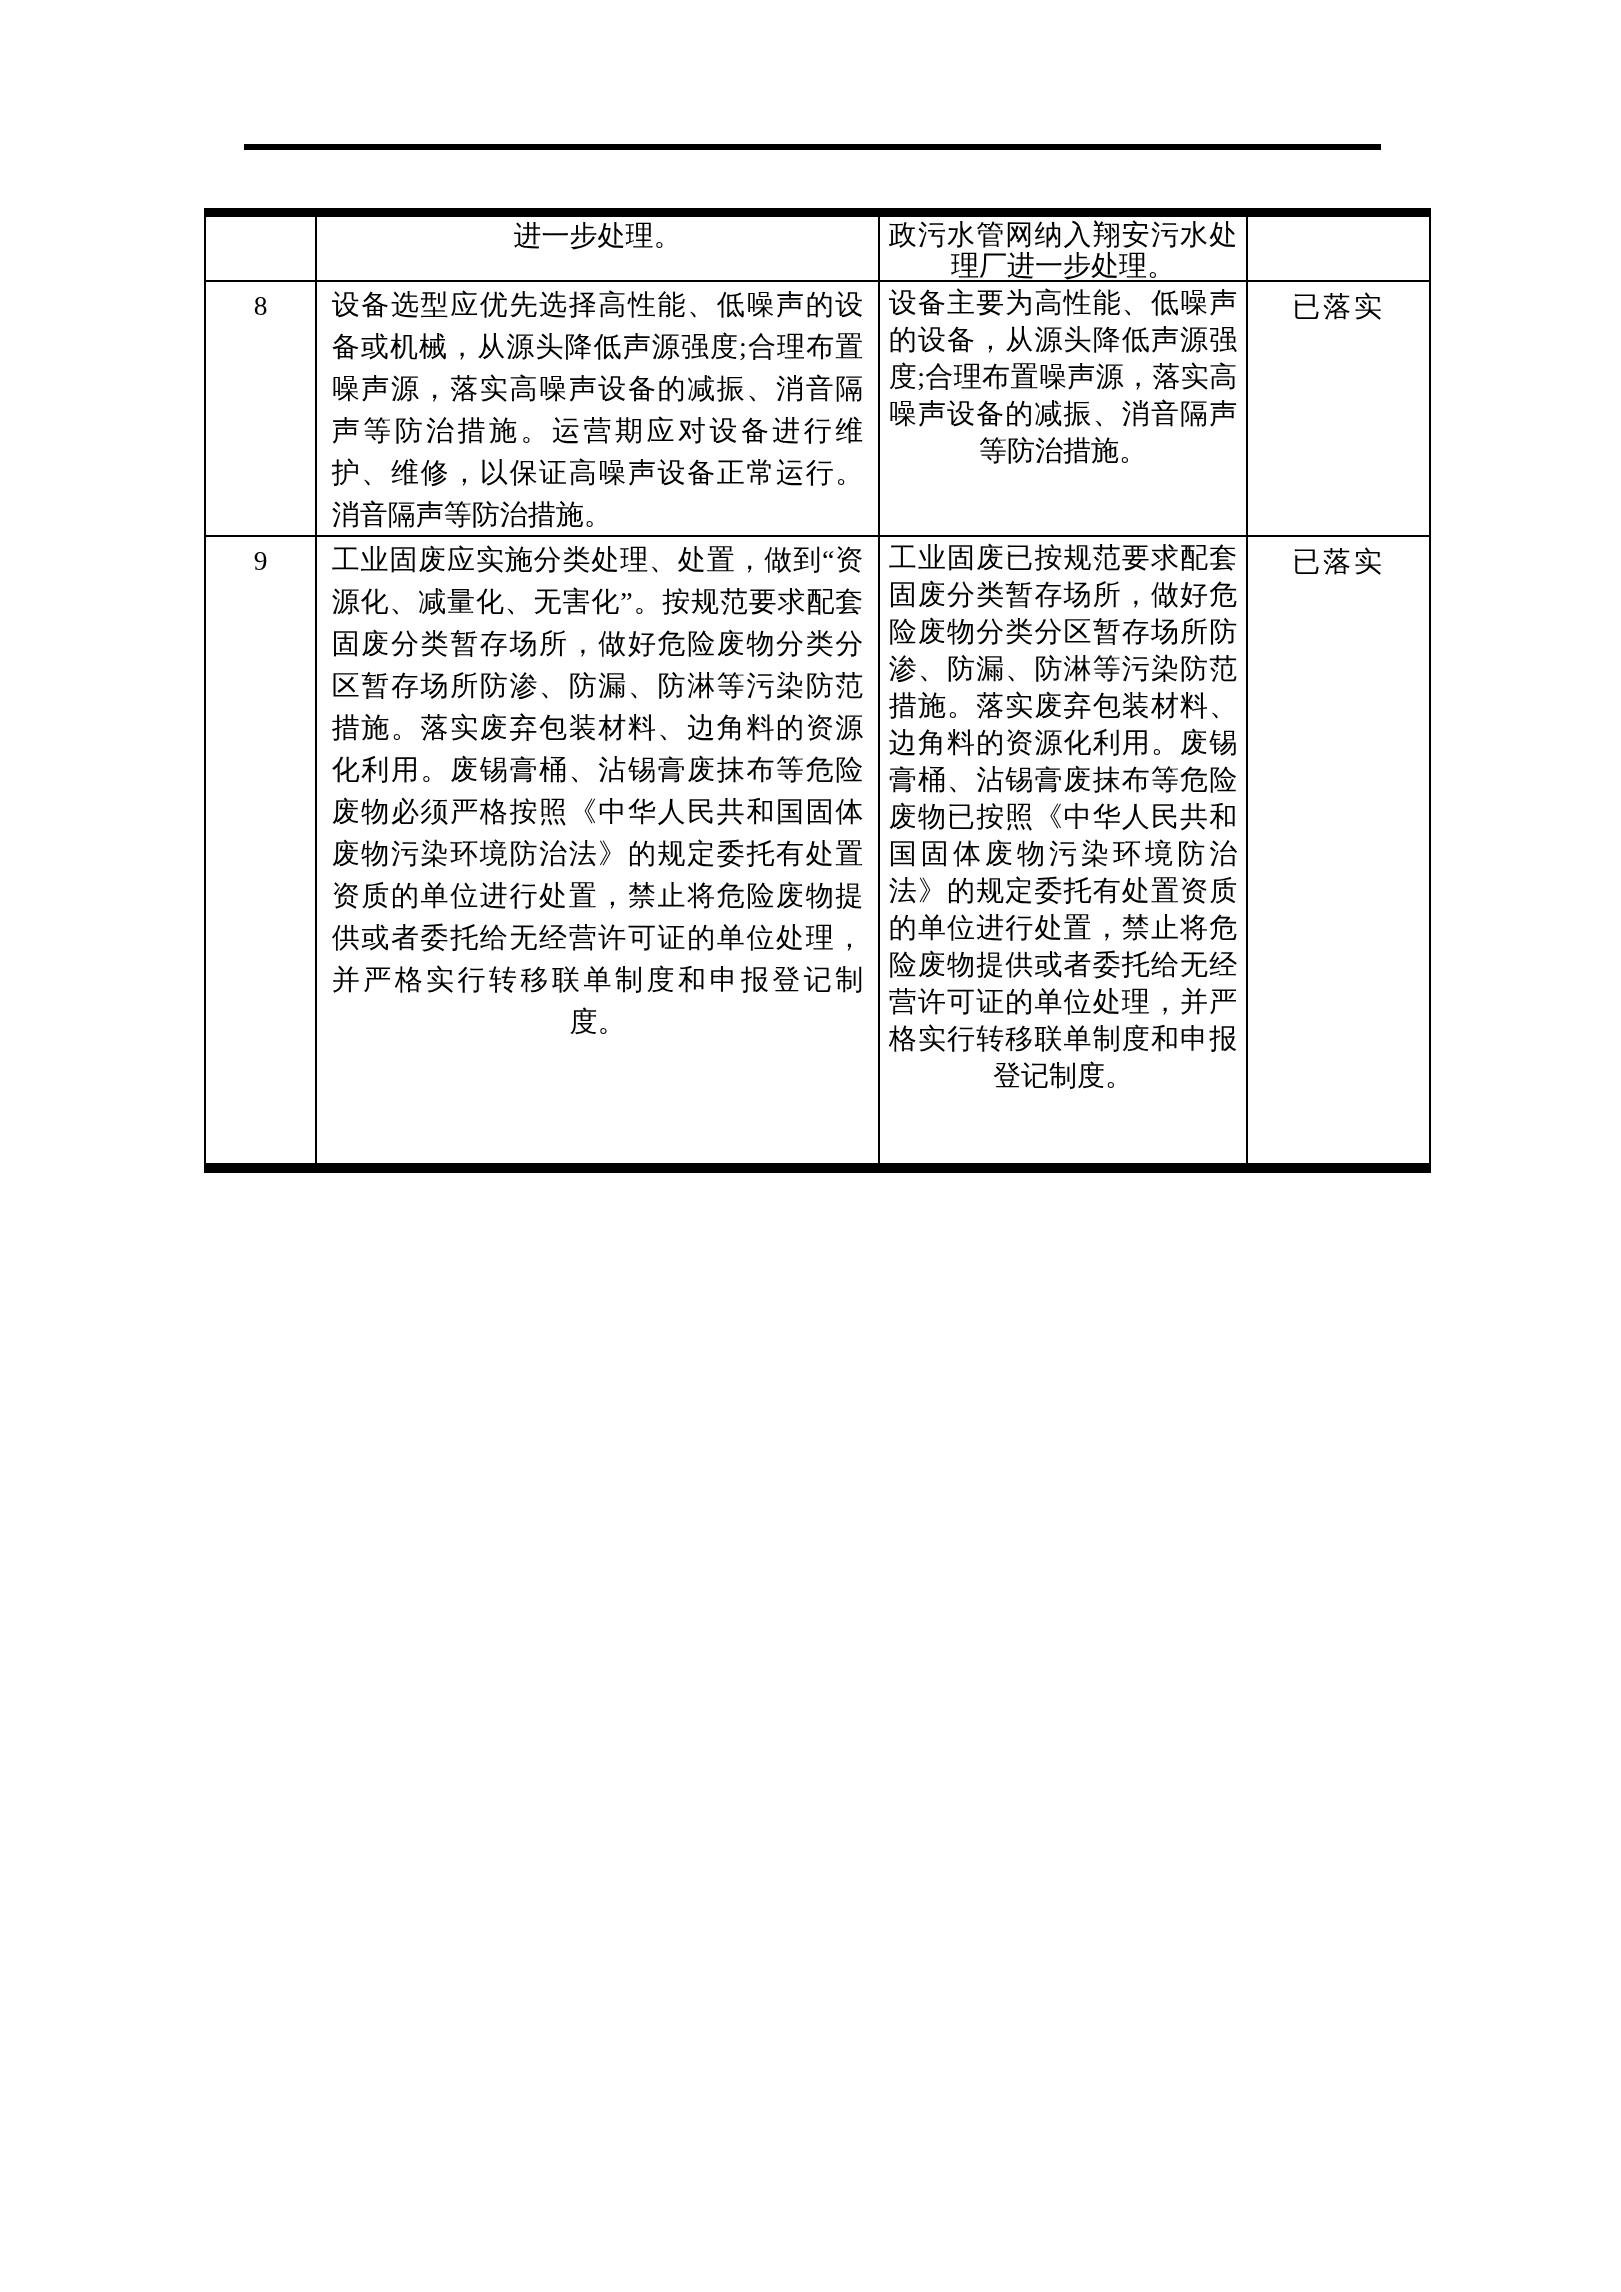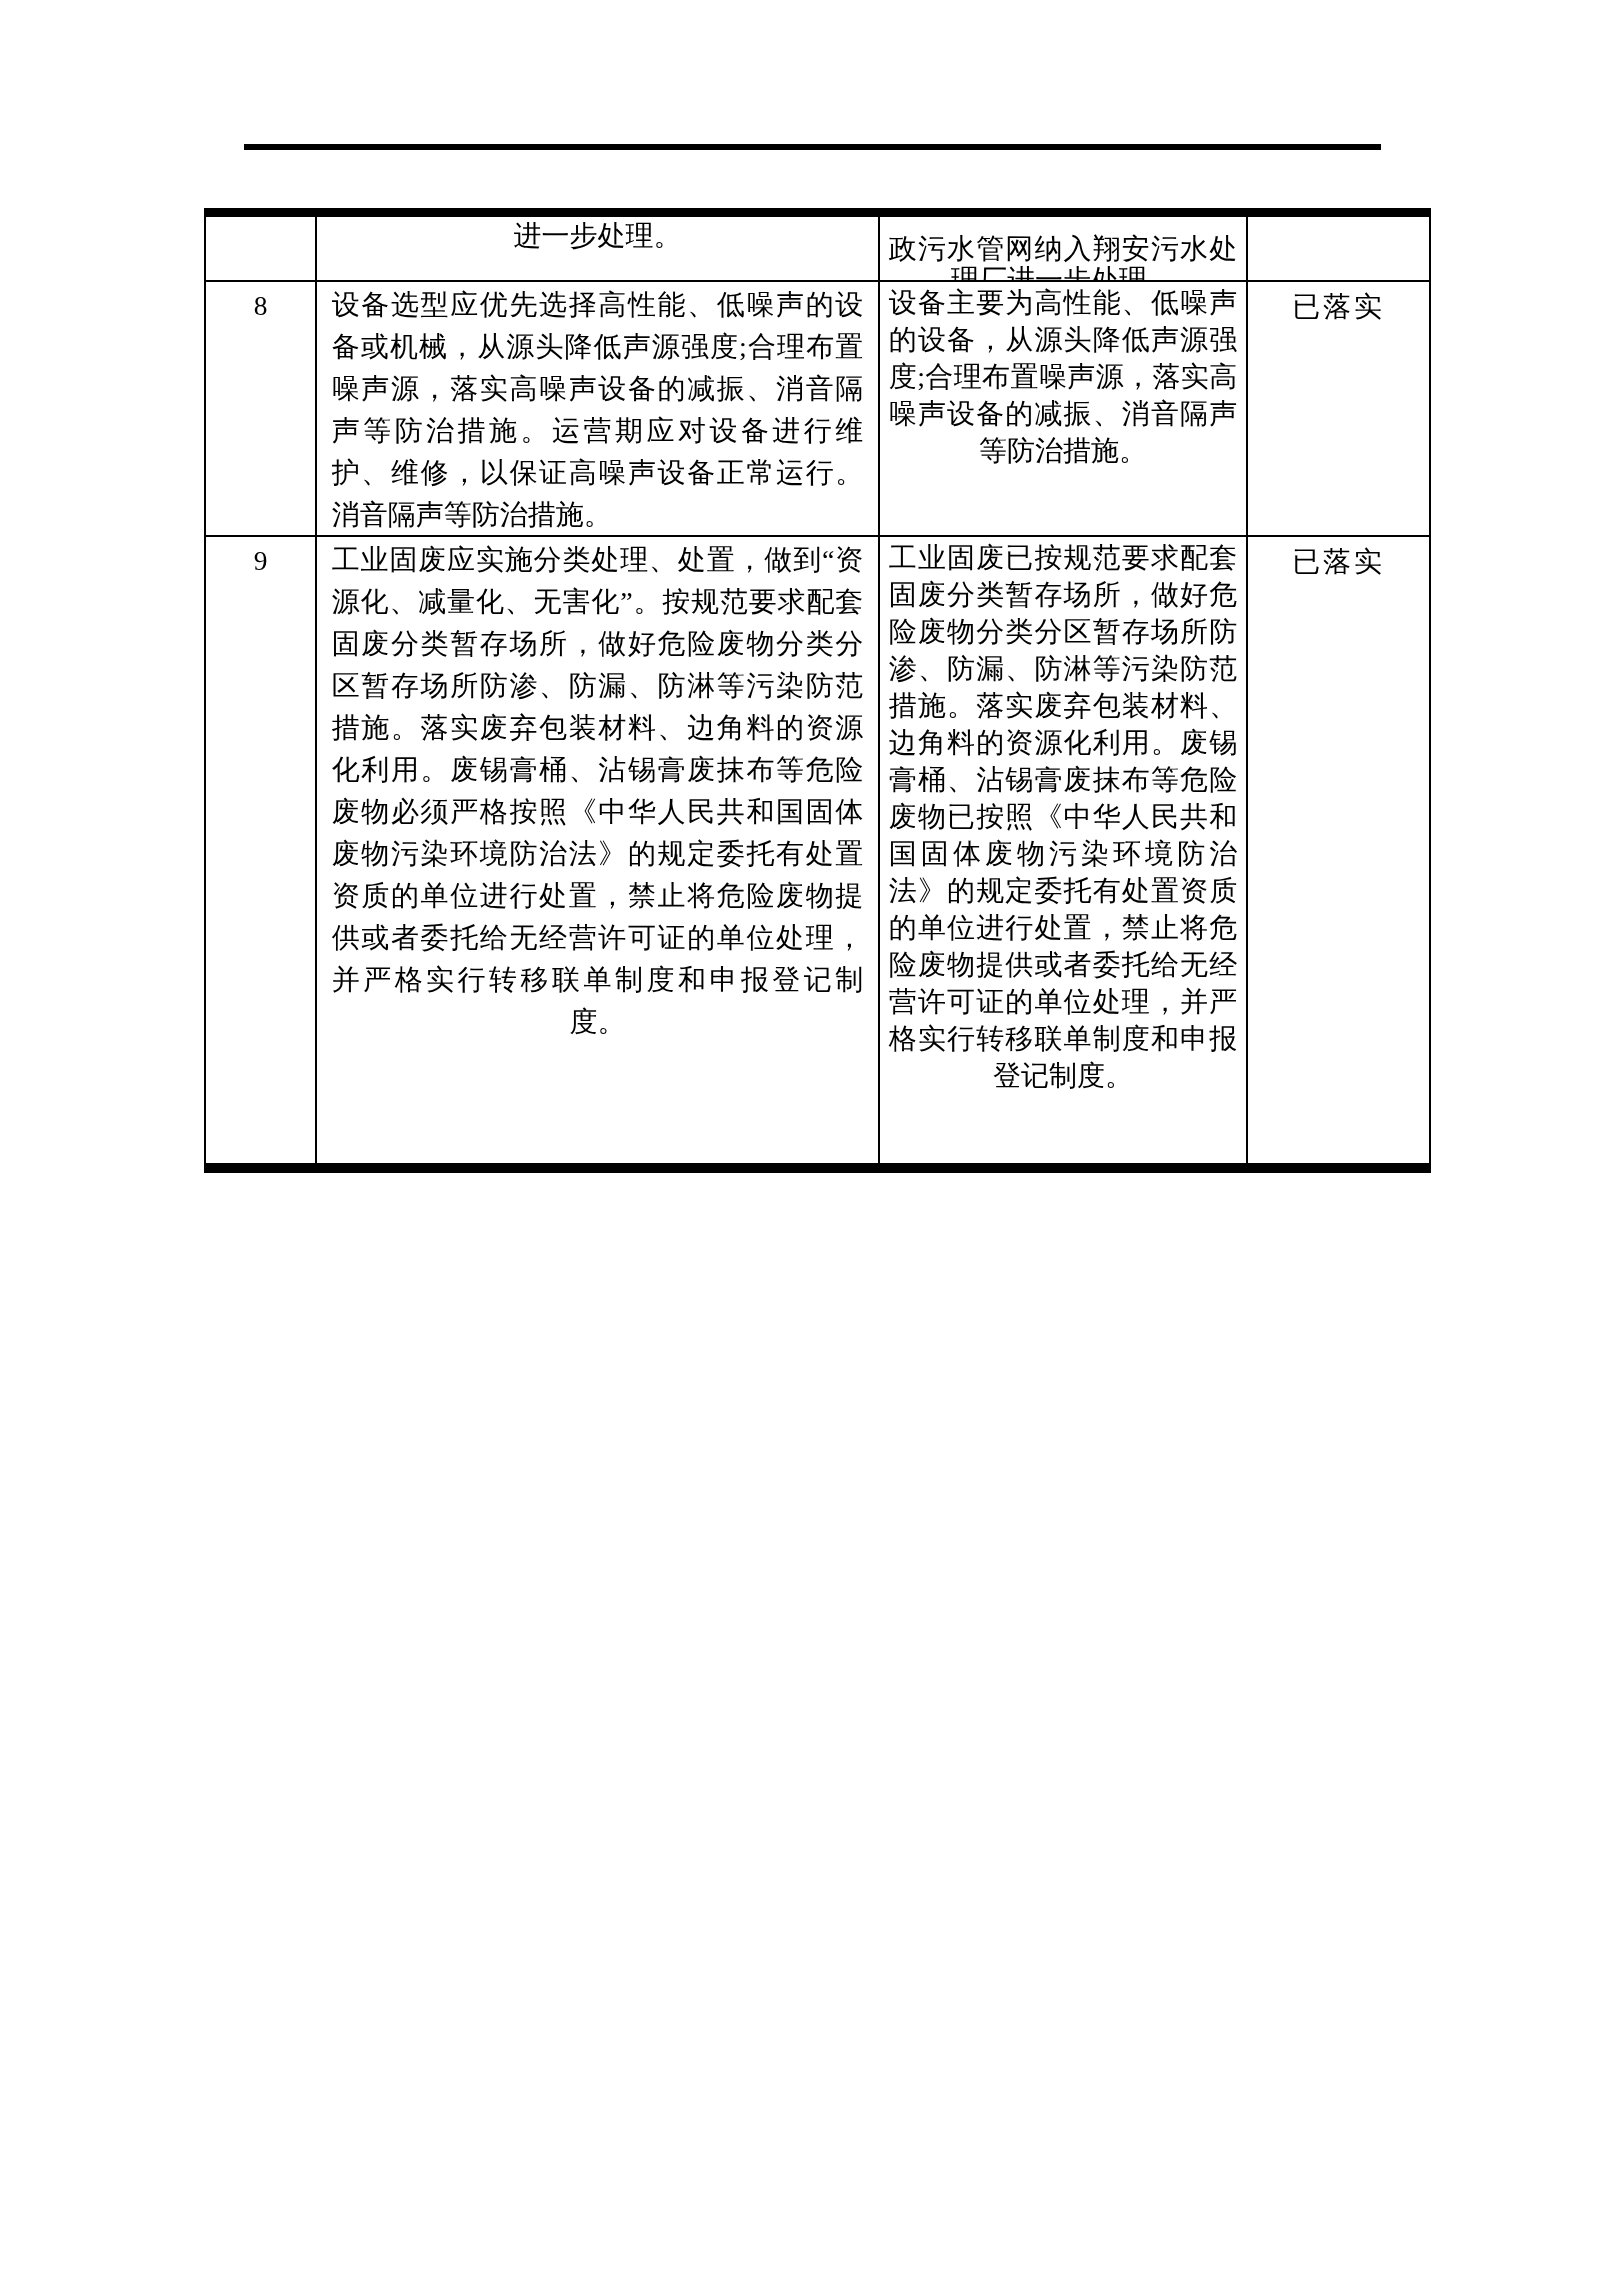--- a/index.html
+++ b/index.html
@@ -88,21 +88,21 @@
     text-justify: inter-character;
   }
   .r1 .measure-cell {
     text-align: center;
     text-align-last: center;
     line-height: 29px;
     padding-top: 3.9px;
   }
   .r1 .impl-cell {
     line-height: 31px;
-    padding-top: 16px;
+    padding-top: 2px;
   }
   .last-center { text-align-last: center; }
   .row-contents { display: contents; }
   .page-number {
     position: absolute;
     top: 2117px;
     left: 0;
     width: 100%;
     text-align: center;
     font-size: 23.5px;

